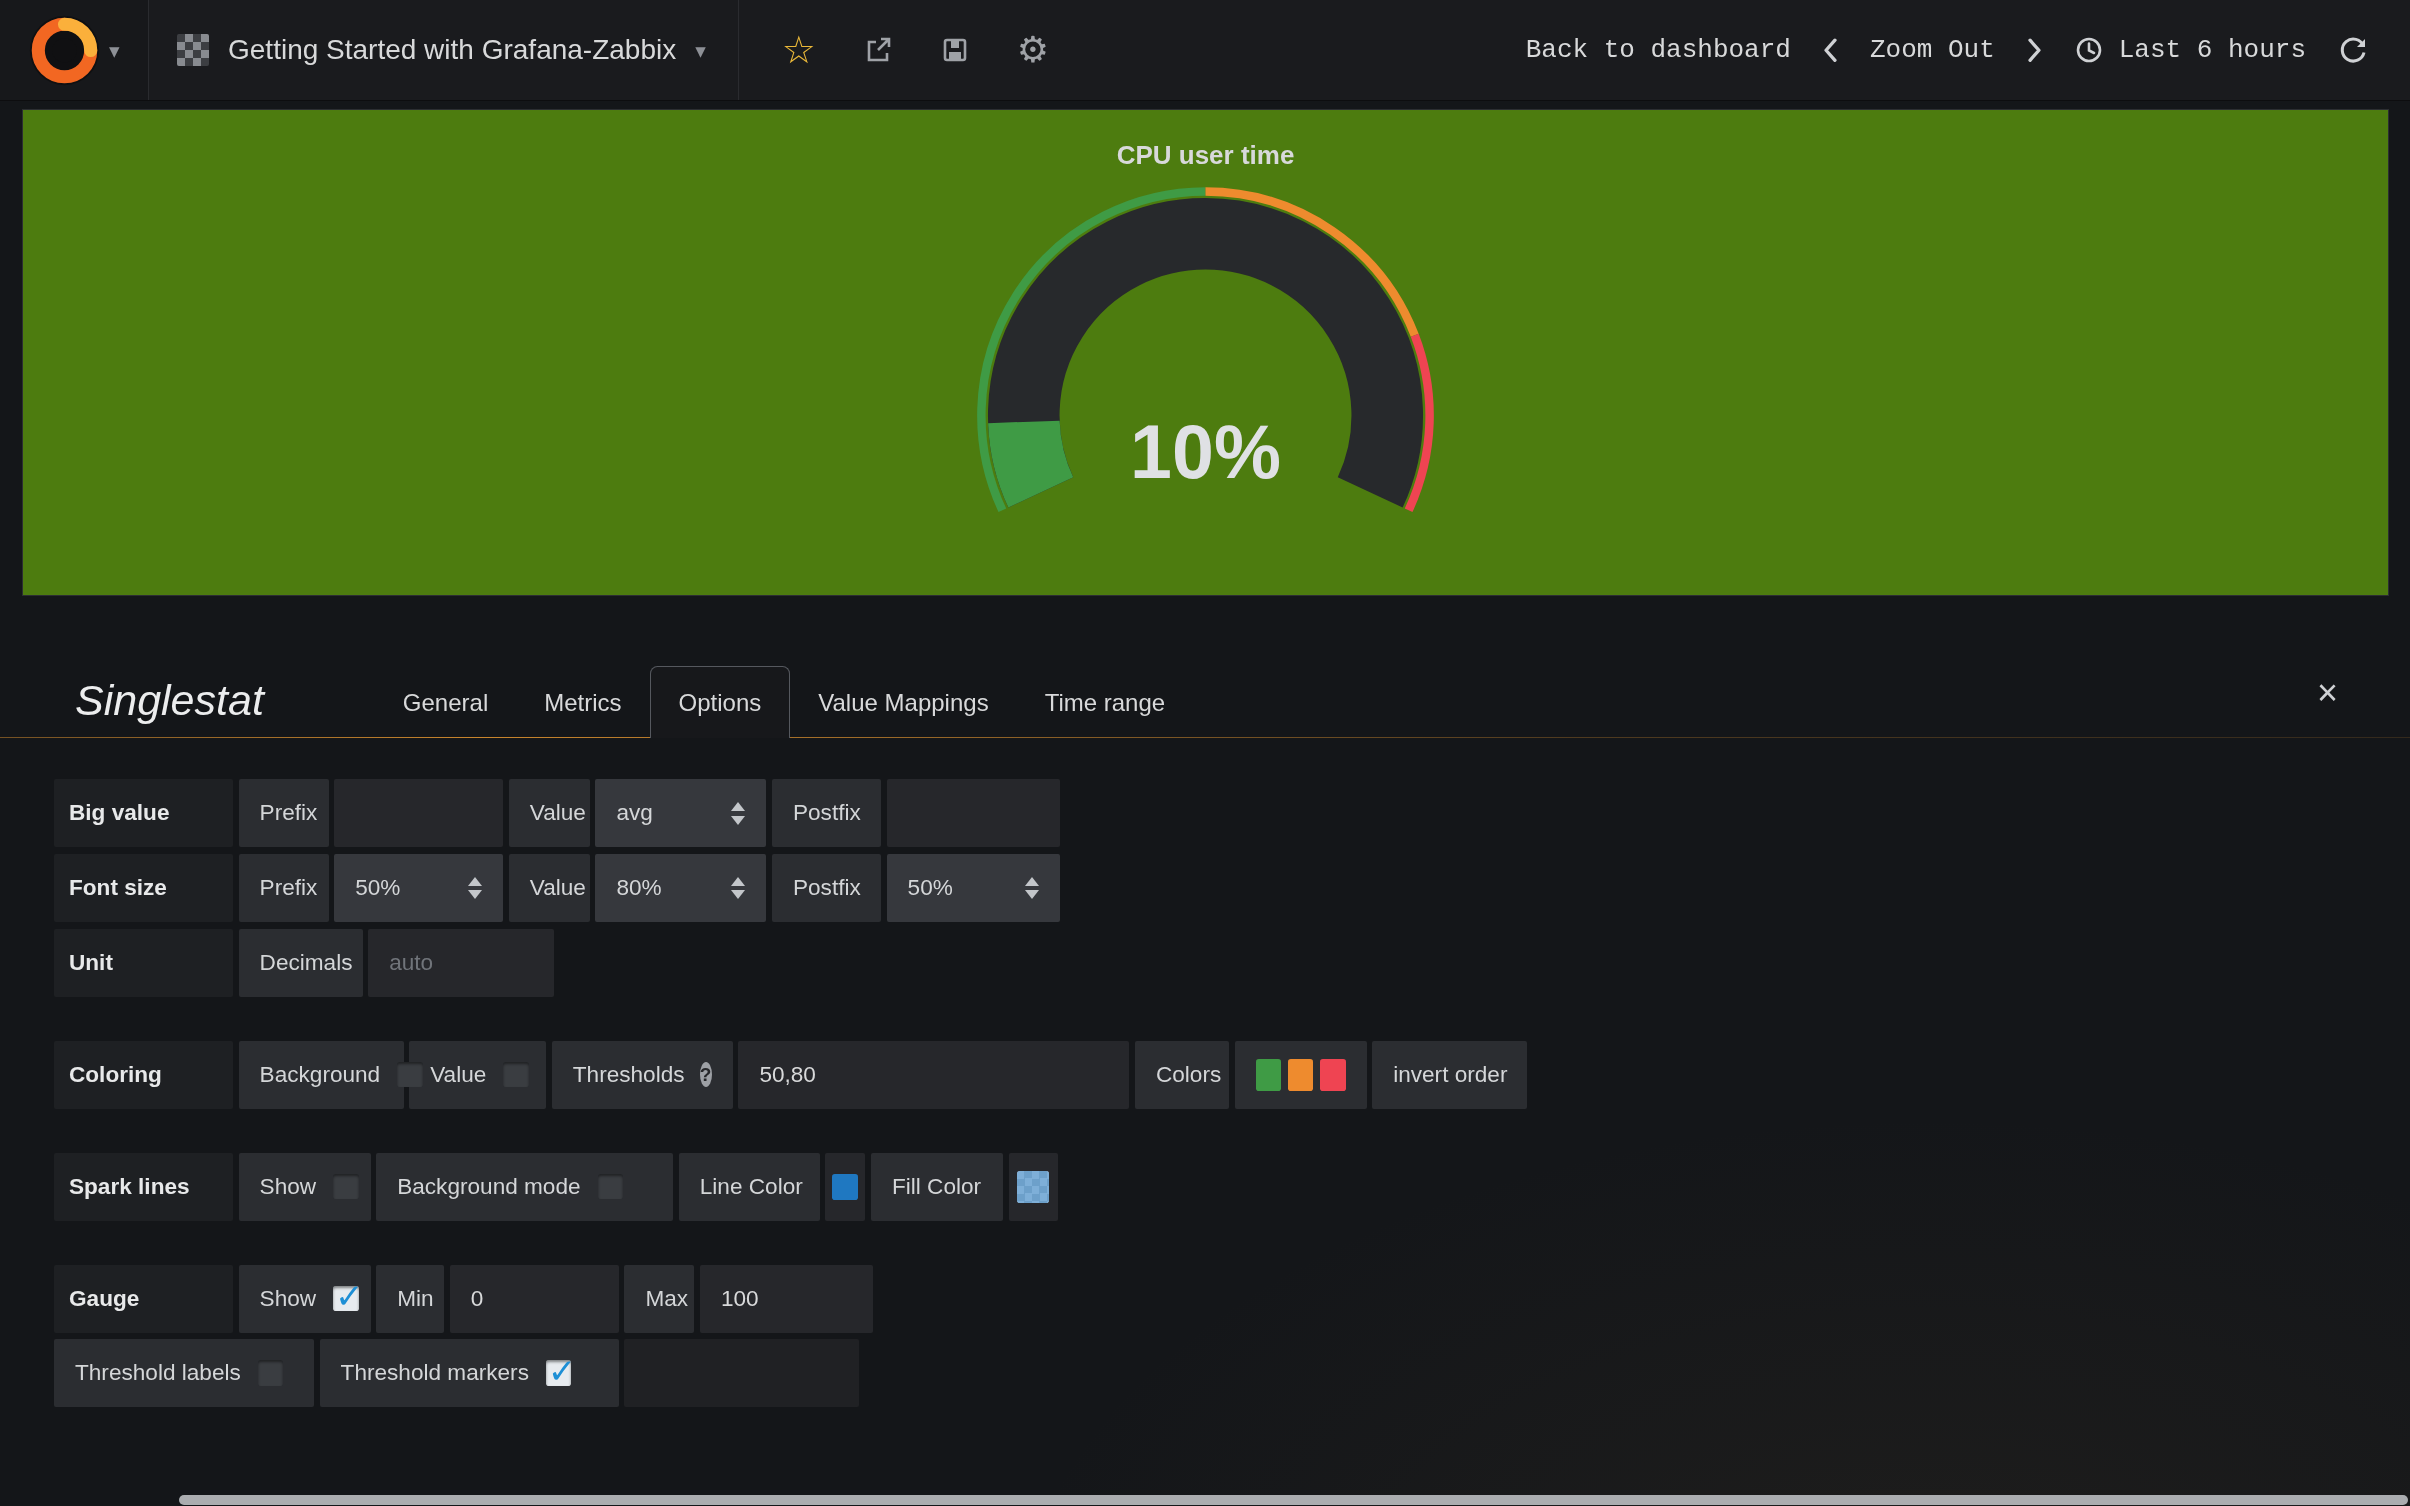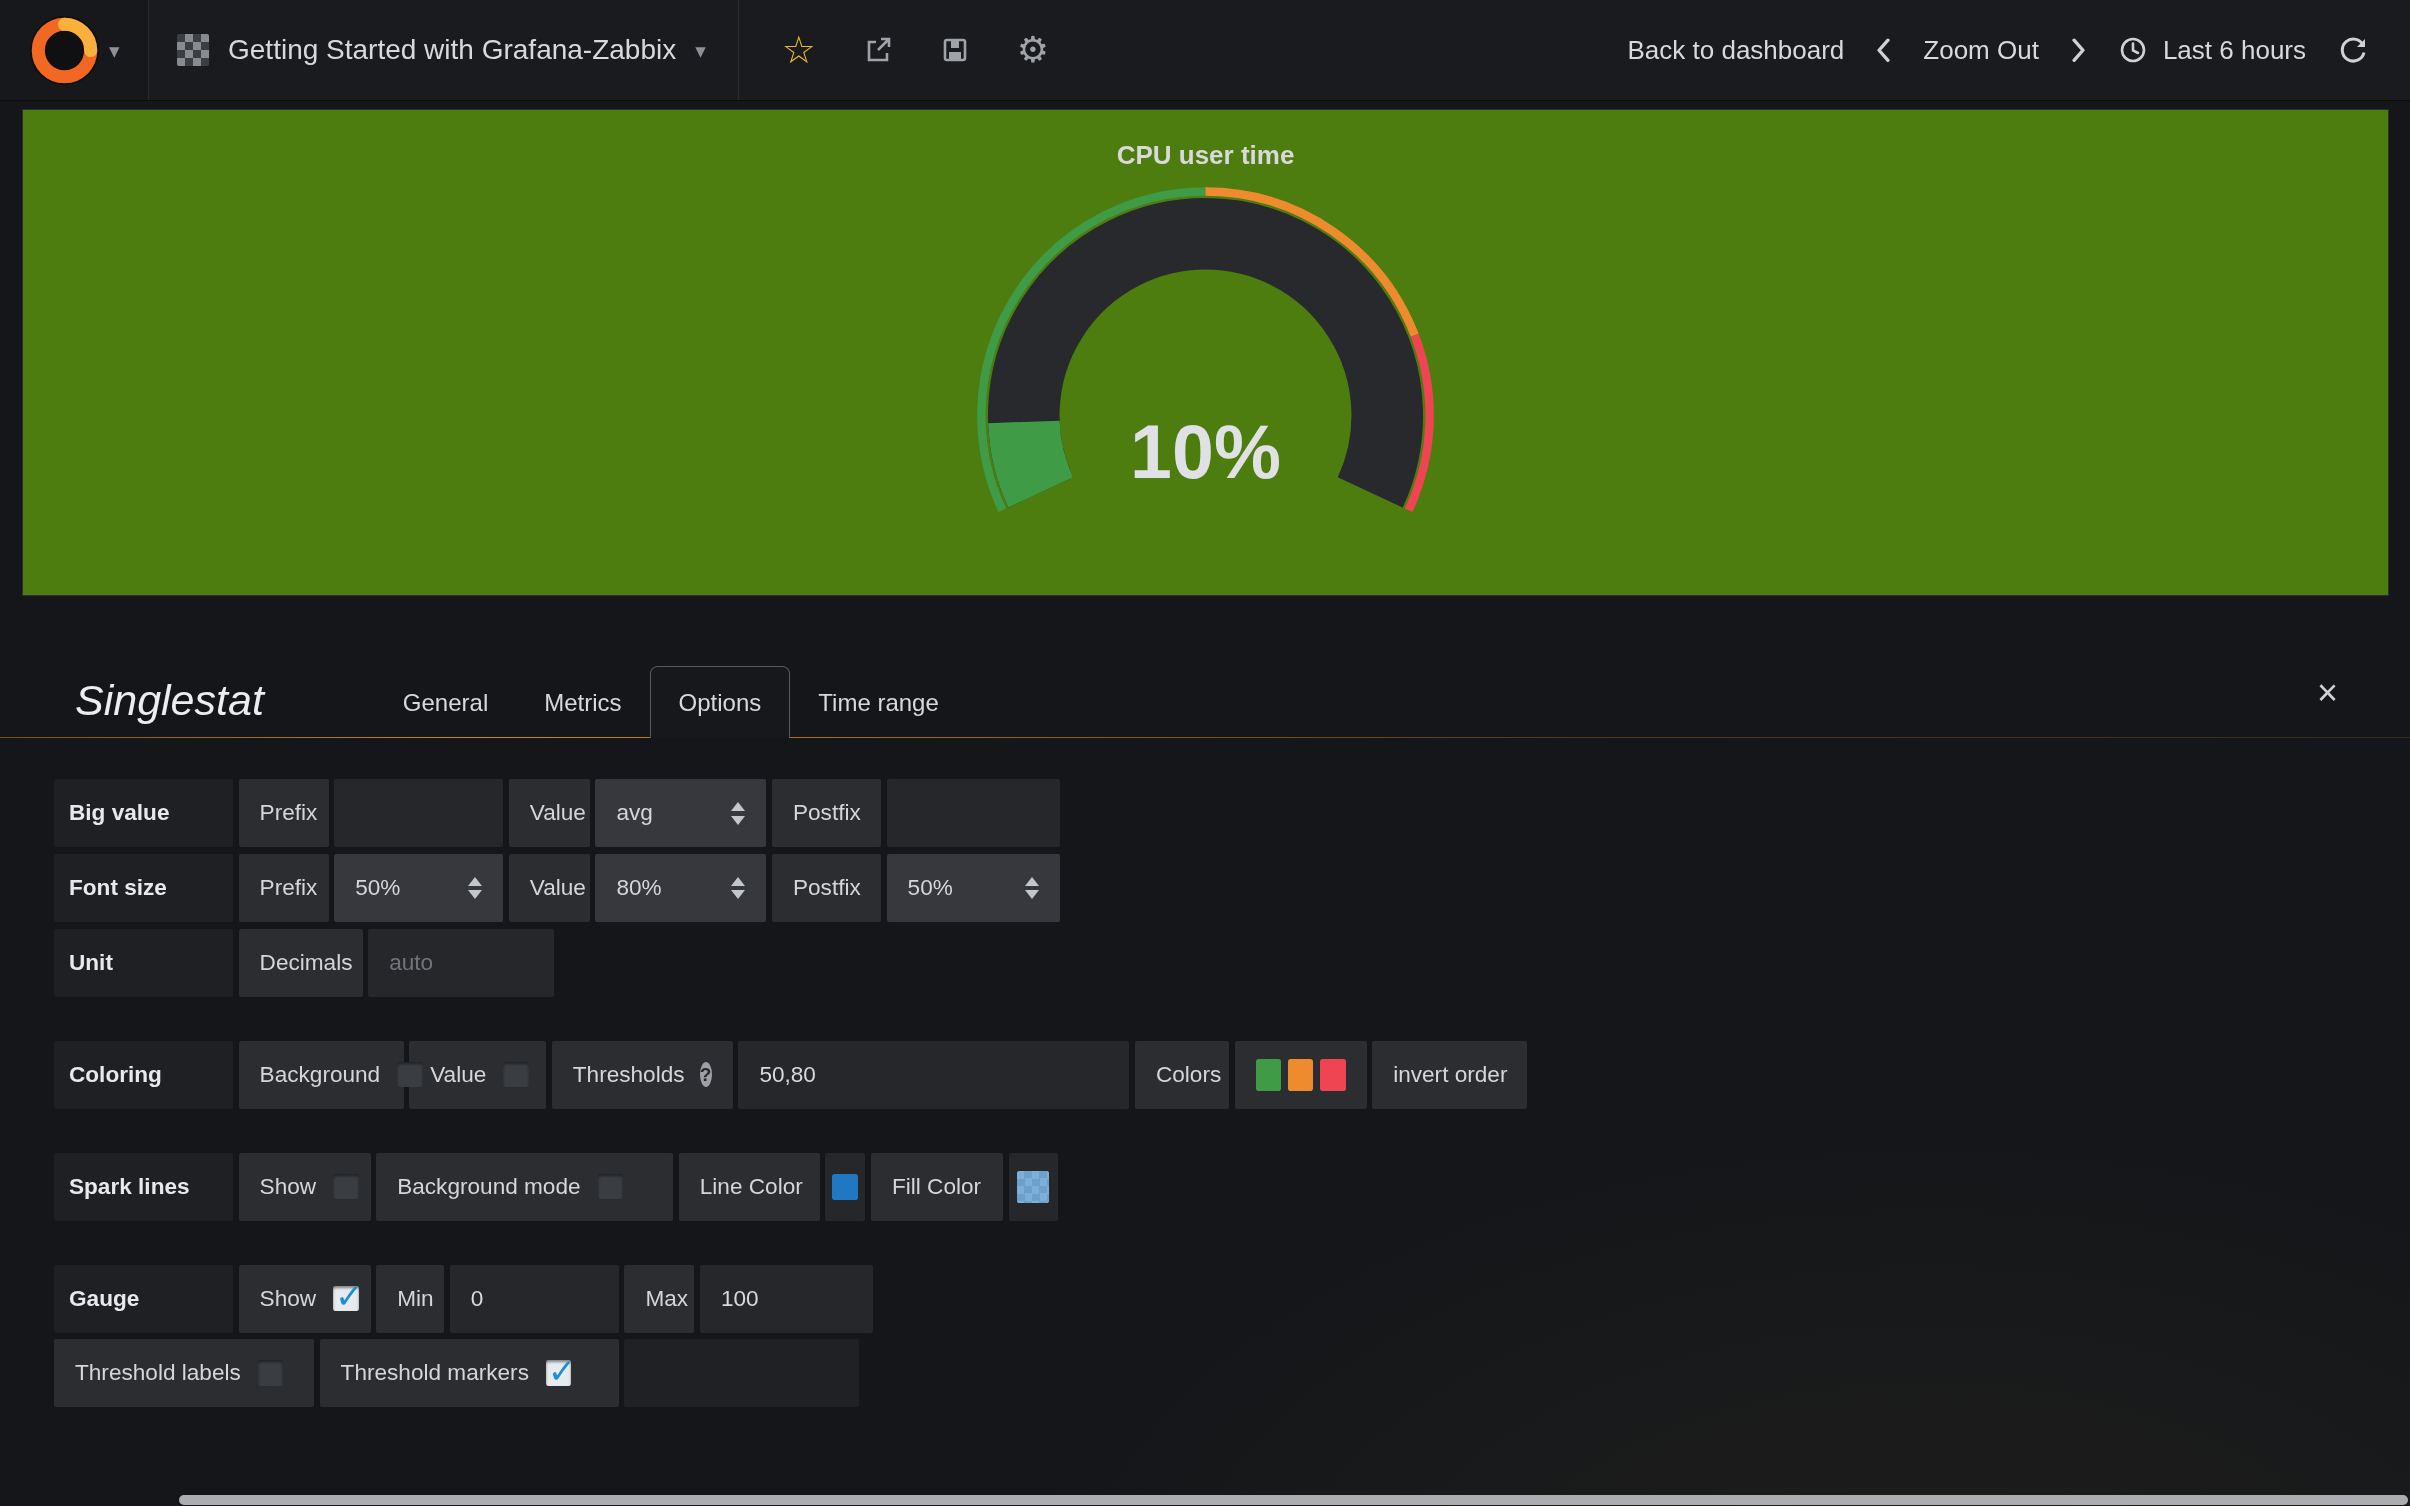--- a/index.html
+++ b/index.html
@@ -16,21 +16,21 @@
   .caret { color:#8d9096; font-size:21px; line-height:1; }
   .dash-nav { height:100%; display:flex; align-items:center; gap:19px; padding:0 32px 0 28px; border-right:0.9px solid #2a2b2f; cursor:pointer; }
   .grid-icon { width:32px; height:32px; border-radius:1.9px;
     background: repeating-conic-gradient(#888b90 0% 25%, #3c3e42 0% 50%) 0 0/16px 16px; }
   .dash-title { font-size:28px; color:#d8d9da; }
   .nav-actions { display:flex; align-items:center; gap:47px; padding:0 43px; }
   .nav-icon { color:#9fa2a7; display:flex; align-items:center; cursor:pointer; }
   .star { font-size:38px; color:#eab839; line-height:1; }
   .gear { font-size:36px; line-height:1; }
   .nav-right { margin-left:auto; display:flex; align-items:center; gap:32px; padding-right:43px; font-size:26px; color:#d8d9da; white-space:nowrap; }
-  .nav-right .grp { display:flex; align-items:center; gap:15px; cursor:pointer; }
+  .nav-right .grp { display:flex; align-items:center; gap:15px; cursor:pointer;font-family:Liberation Mono, monospace; }
 
   
   .panel { margin:7.5px 21.7px 0; height:487px; background:#4d7c0f; border:0.9px solid #2c2e32; display:flex; flex-direction:column; align-items:center; }
   .panel-title { margin-top:30px; font-size:26px; font-weight:bold; color:#d8d9da; }
   .gauge-wrap { margin-top:9.4px; }
   .gauge-label { font-weight:bold; }
 
   
   .editor { flex:1; position:relative;
     background: radial-gradient(1318px 753px at 80% 115%, rgba(88,72,48,0.16), rgba(0,0,0,0) 70%); }
@@ -157,20 +157,21 @@
     </div>
   </div>
 
   <div class="editor">
     <div class="editor-header">
       <div class="panel-type">Singlestat</div>
       <div class="tabs">
         <div class="tab">General</div>
         <div class="tab">Metrics</div>
         <div class="tab active">Options</div>
+        <div class="tab">Value Mappings</div>
         <div class="tab">Time range</div>
       </div>
       <div class="editor-close">×</div>
     </div>
     <div class="editor-divider"></div>
 
     <div class="form">
 
       <div class="group">
         <div class="frow">

